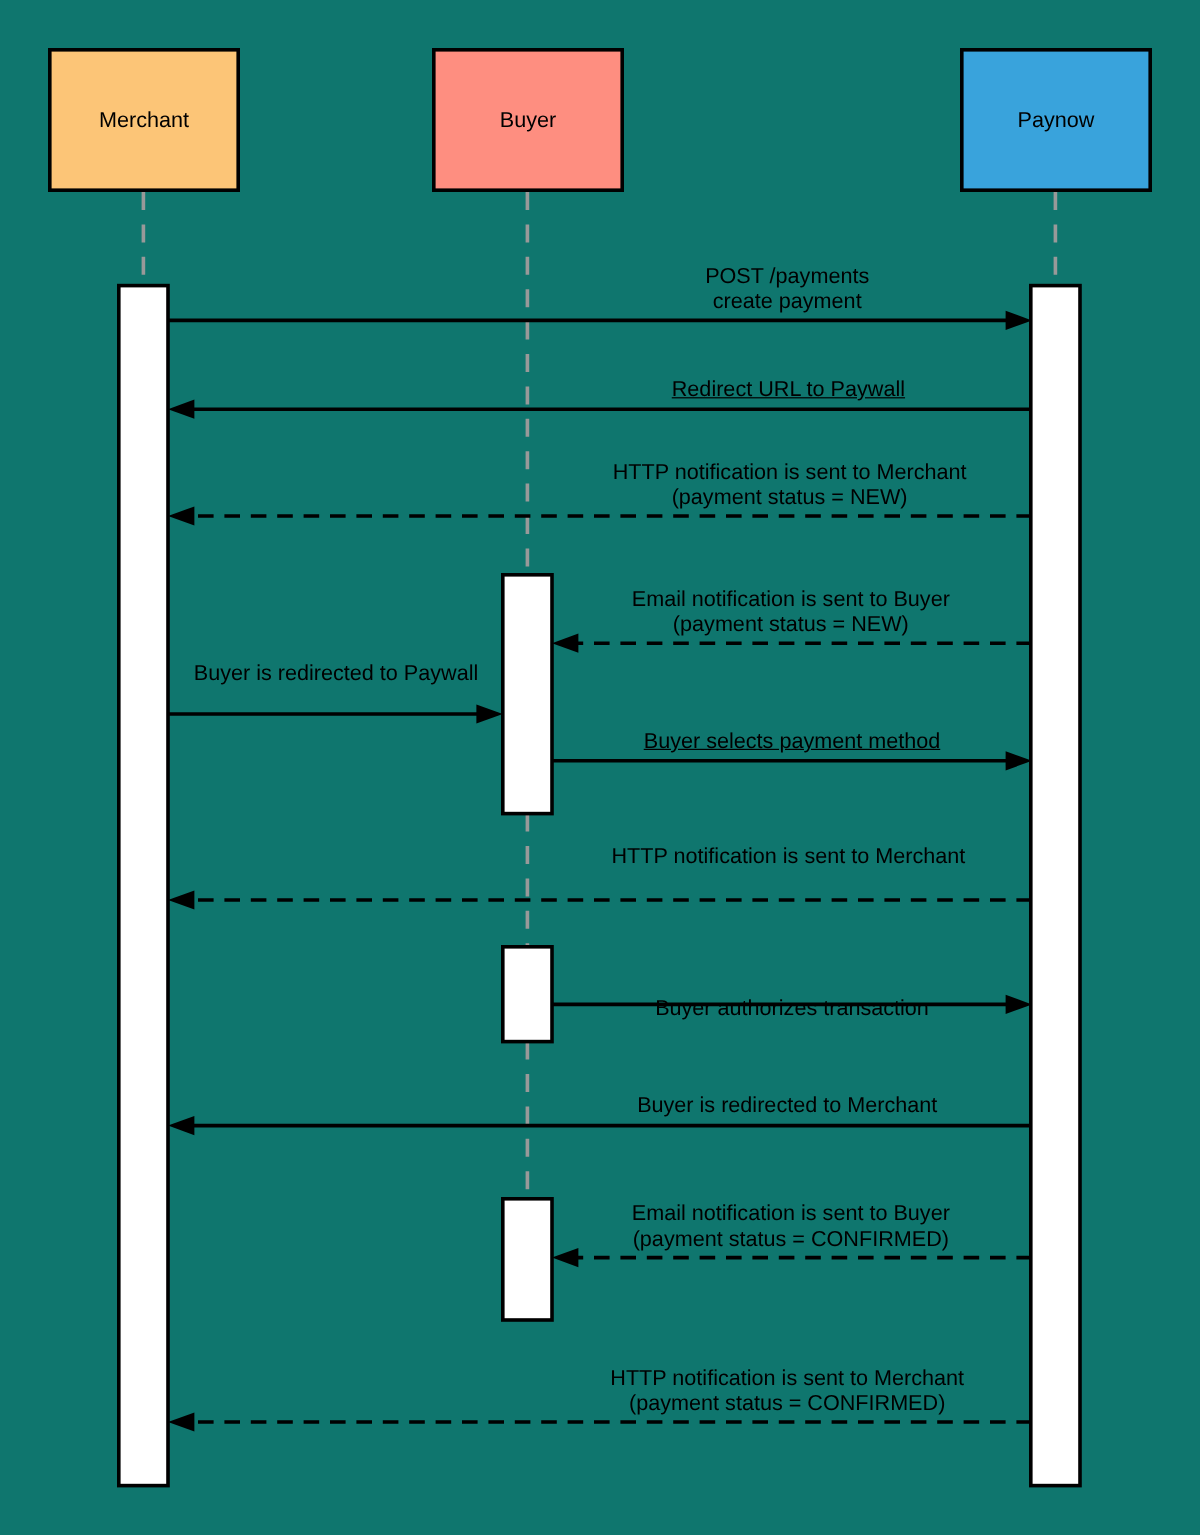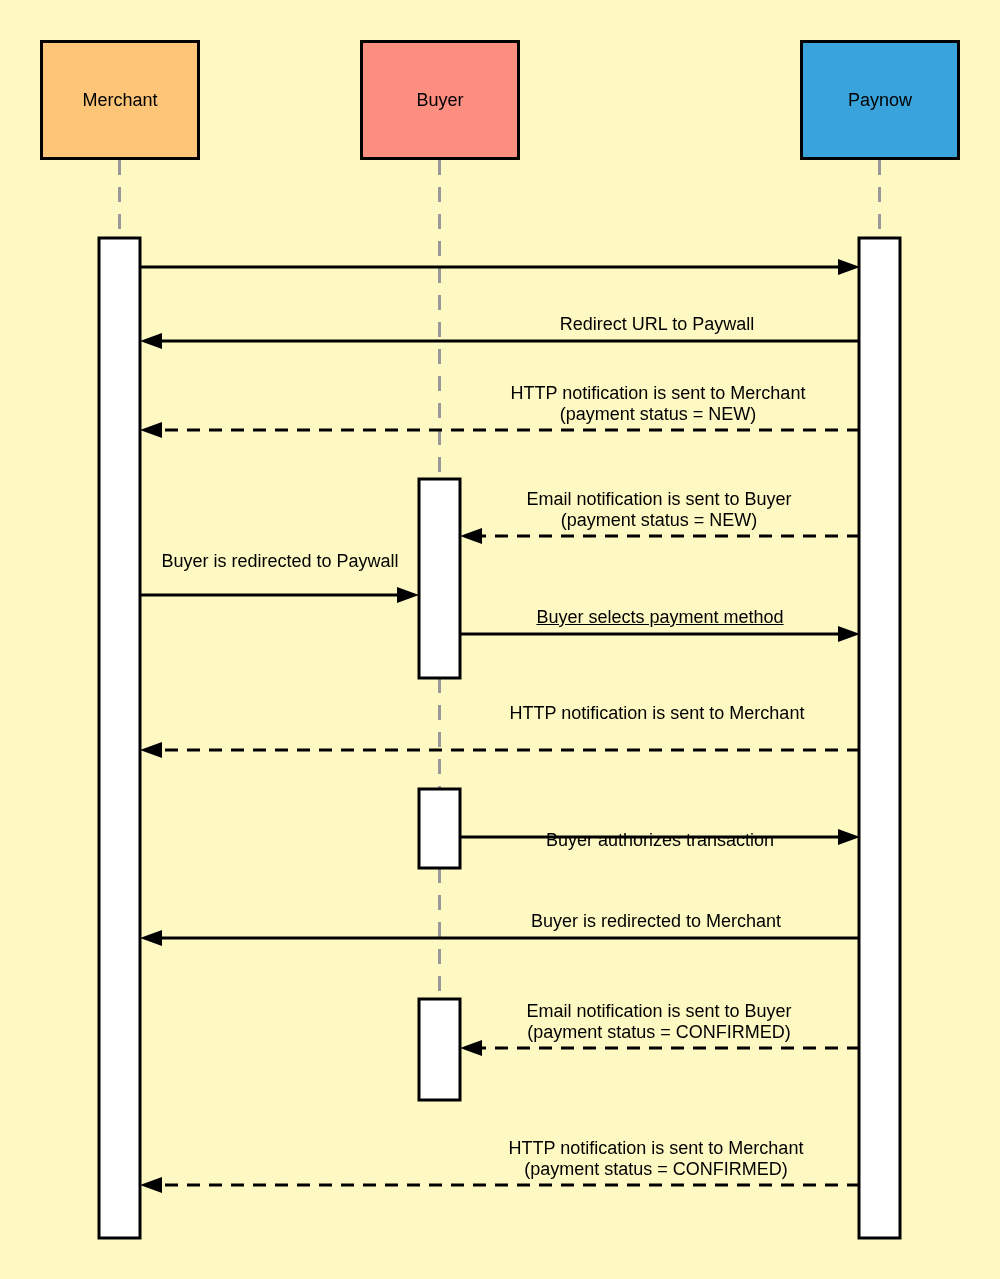--- a/index.html
+++ b/index.html
@@ -1,17 +1,17 @@
 <!DOCTYPE html>
 <html><head>
 <meta charset="utf-8">
 <style>
   html,body{margin:0;padding:0;background:#ffffff;}
   .canvas{
-    position:relative;width:1000px;height:1279px;background:#fef9c3;
+    position:relative;width:1000px;height:1279px;background:#0f766e;
     font-family:"Liberation Sans",sans-serif;overflow:hidden;
   }
   #diagram-svg{position:absolute;left:0;top:0;}
   .actor{
     position:absolute;top:40px;width:160px;height:120px;
     border:3px solid #000;box-sizing:border-box;
     display:flex;align-items:center;justify-content:center;
     font-size:18px;color:#000;
   }
   .msg-label{
@@ -65,21 +65,25 @@
   <div class="actor" style="left: 40px; background: rgb(252, 197, 119);">
     <span>Merchant</span>
   </div>
   <div class="actor" style="left: 360px; background: rgb(254, 142, 128);">
     <span>Buyer</span>
   </div>
   <div class="actor" style="left: 800px; background: rgb(57, 163, 220);">
     <span>Paynow</span>
   </div>
 
-  <div class="msg-label" style="left: 657px; top: 314px;">
+  <div class="msg-label" style="left: 656px; top: 220px;">
+    <span class="msg-line">POST /payments</span>
+    <span class="msg-line">create payment</span>
+  </div>
+  <div class="msg-label" style="left: 657px; top: 314px; text-decoration: underline;">
     <span class="msg-line">Redirect URL to Paywall</span>
 
   </div>
   <div class="msg-label" style="left: 658px; top: 383px;">
     <span class="msg-line">HTTP notification is sent to Merchant</span>
     <span class="msg-line">(payment status = NEW)</span>
   </div>
   <div class="msg-label" style="left: 659px; top: 489px;">
     <span class="msg-line">Email notification is sent to Buyer</span>
     <span class="msg-line">(payment status = NEW)</span>

